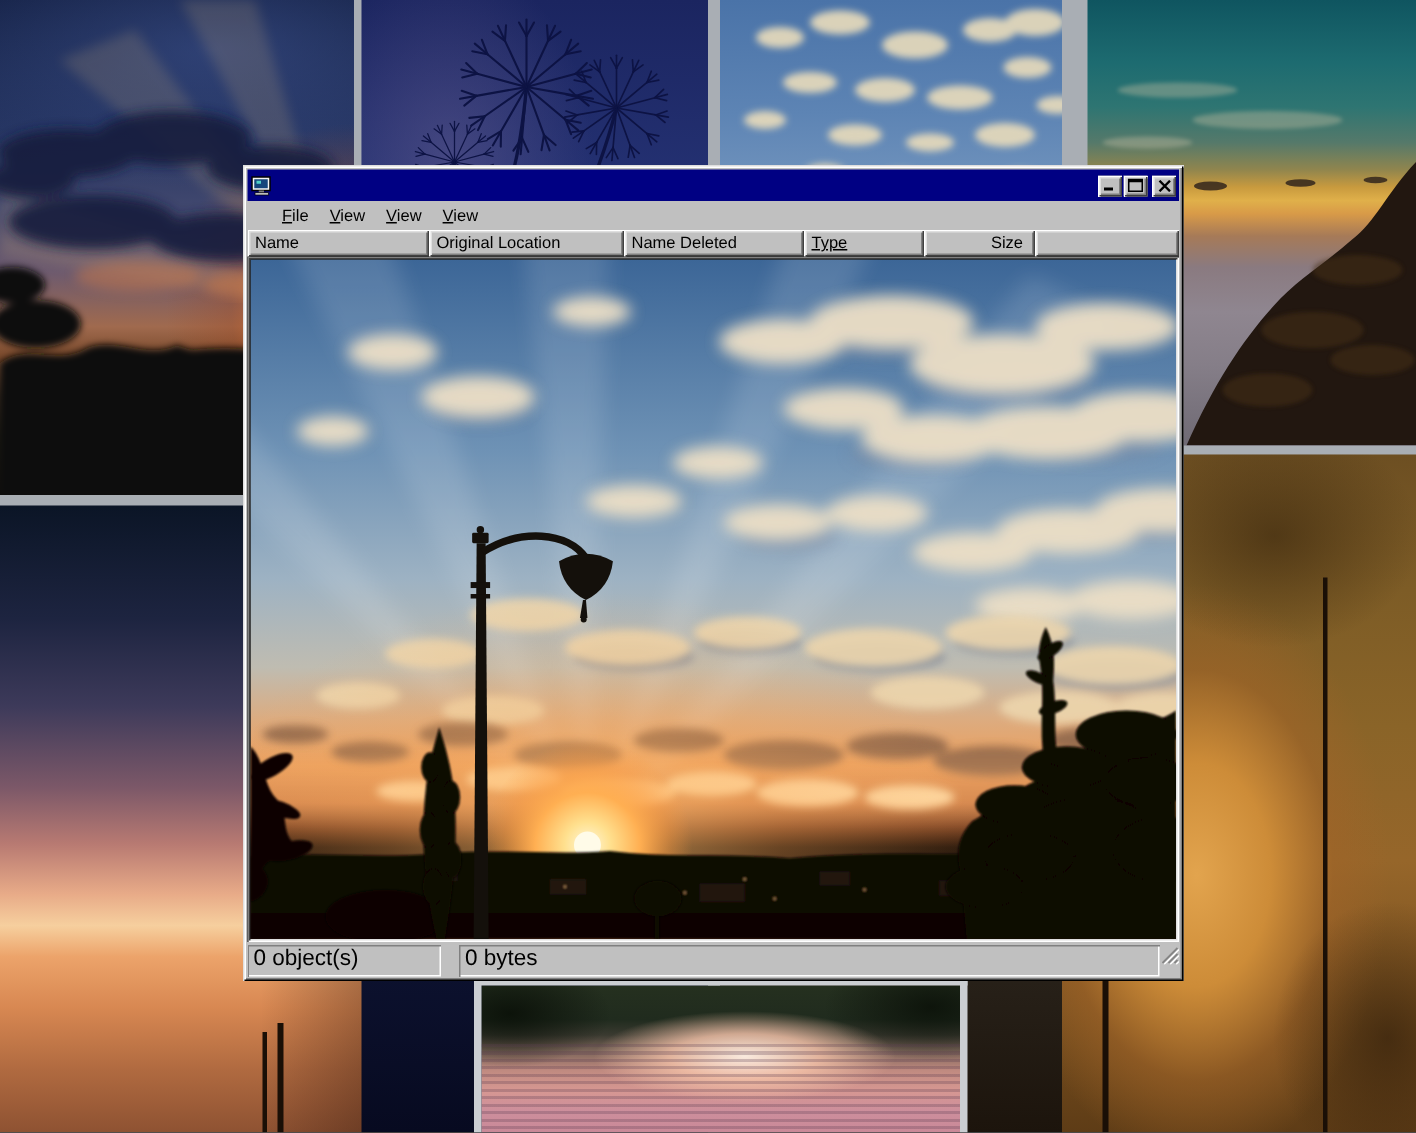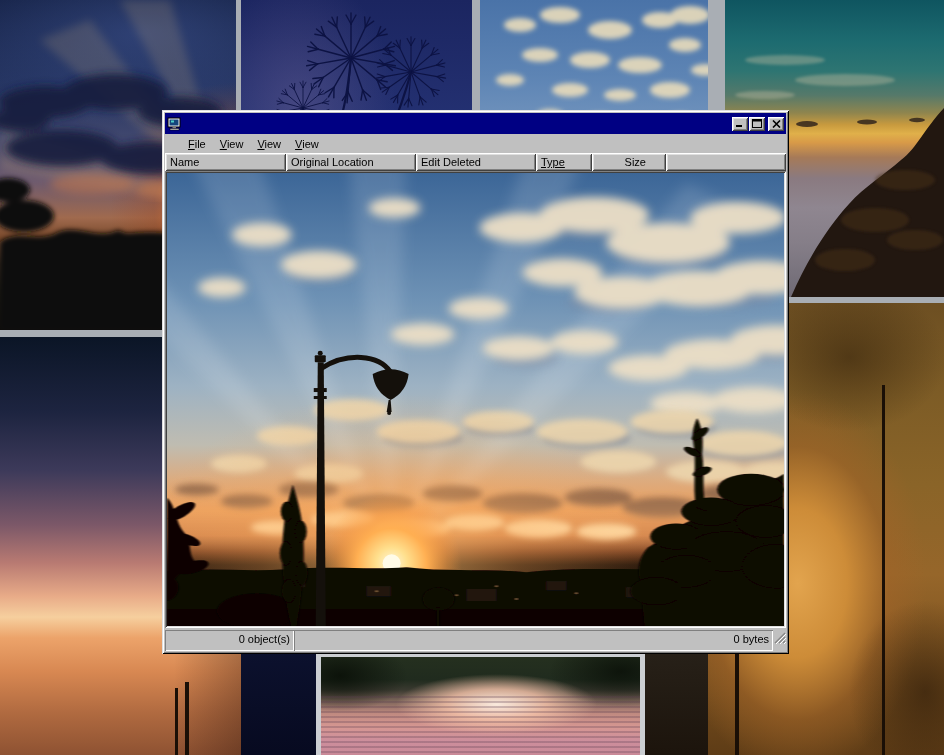--- a/index.html
+++ b/index.html
@@ -54,35 +54,35 @@
   .tbtn{width:16px;height:14px;background:#c0c0c0;margin-left:1px;flex:0 0 auto;position:relative;
     box-shadow: inset 1px 1px 0 #ffffff, inset -1px -1px 0 #404040,
                 inset 2px 2px 0 #dfdfdf, inset -2px -2px 0 #808080;
     display:flex;align-items:center;justify-content:center;}
   .tbtn.close{margin-left:3px;}
   .menubar{height:19px;display:flex;align-items:flex-end;flex:0 0 auto;padding-left:16px;}
   .menu-item{display:inline-block;font-size:11px;color:#000;padding:2px 7px;line-height:13px;}
   .menu-item::first-letter{text-decoration:underline;}
   .colhead{height:18px;display:flex;flex:0 0 auto;}
   .hcell{box-sizing:border-box;height:18px;background:#c0c0c0;font-size:11px;line-height:16px;
-    padding:1px 20px 0 5px;color:#000;overflow:hidden;white-space:nowrap;
+    padding:1px 8px 0 5px;color:#000;overflow:hidden;white-space:nowrap;
     box-shadow: inset 1px 1px 0 #ffffff, inset -1px -1px 0 #404040,
                 inset 2px 2px 0 #dfdfdf, inset -2px -2px 0 #808080;}
-  .hc0{width:121px;} .hc1{width:130px;} .hc2{width:120px;} .hc3{width:56px;text-decoration:underline;}
+  .hc0{width:121px;} .hc1{width:130px;} .hc2{width:120px;} .hc3{width:80px;text-decoration:underline;}
   .hc4{width:74px;text-align:right;} .hc5{flex:1 1 auto;}
   .client{flex:1 1 auto;position:relative;overflow:hidden;background:#000;
     box-shadow: inset 1px 1px 0 #808080, inset -1px -1px 0 #ffffff,
                 inset 2px 2px 0 #404040, inset -2px -2px 0 #dfdfdf;
     padding:2px;}
   .client svg{position:absolute;left:2px;top:2px;width:calc(100% - 4px);height:calc(100% - 4px);}
   .statusbar{height:21px;flex:0 0 auto;display:flex;align-items:stretch;padding-top:2px;}
   .spanel{box-shadow: inset 1px 1px 0 #808080, inset -1px -1px 0 #ffffff;
-    font-size:11px;color:#000;line-height:18px;padding:0 4px;box-sizing:border-box;text-align:right;}
+    font-size:15px;color:#000;line-height:18px;padding:0 4px;box-sizing:border-box;}
   .sp1{width:129px;flex:0 0 auto;}
-  .sp2{flex:1 1 auto;margin-left:0;}
+  .sp2{flex:1 1 auto;margin-left:12px;}
   .grip{width:13px;flex:0 0 auto;position:relative;}
 </style>
 </head>
 <body>
 
 <div id="desktop">
 
   <div class="tile tA1">
     <svg viewBox="0 0 236 330" preserveAspectRatio="none">
       <defs>
@@ -260,21 +260,21 @@
     <div class="menubar">
       <span class="menu-item">File</span>
       <span class="menu-item">View</span>
       <span class="menu-item">View</span>
       <span class="menu-item">View</span>
     </div>
 
     <div class="colhead">
       <div class="hcell hc0">Name</div>
       <div class="hcell hc1">Original Location</div>
-      <div class="hcell hc2">Edit Deleted</div>
+      <div class="hcell hc2">Name Deleted</div>
       <div class="hcell hc3">Type</div>
       <div class="hcell hc4">Size</div>
       <div class="hcell hc5"></div>
     </div>
 
     <div class="client">
       <svg viewBox="0 0 618 455" preserveAspectRatio="none">
         <defs>
           <linearGradient id="sky" x1="0" y1="0" x2="0" y2="1">
             <stop offset="0" stop-color="#3c6697"></stop>

